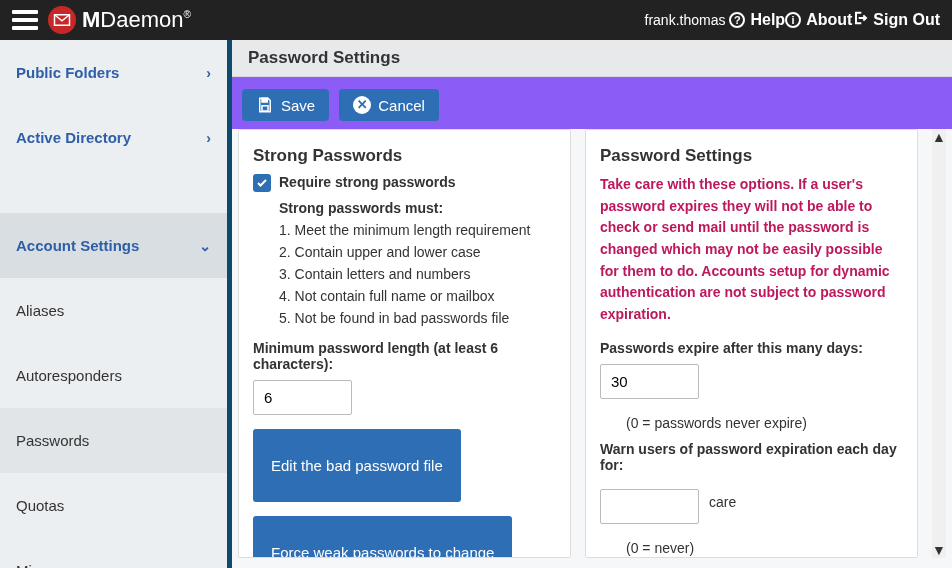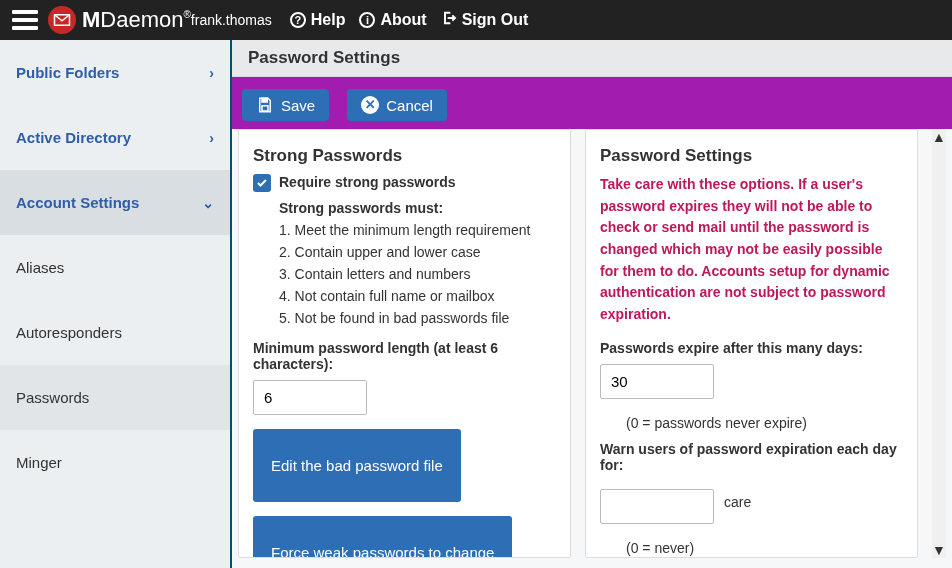--- a/index.html
+++ b/index.html
@@ -12,70 +12,71 @@
     height: 568px;
     overflow: hidden;
   }
   .topbar {
     height: 40px;
     background: #222;
     color: #fff;
     display: flex;
     align-items: center;
     padding: 0 12px;
+    justify-content: space-between;
   }
   .topbar-left { display: flex; align-items: center; gap: 10px; }
   .hamburger { width: 26px; cursor: pointer; }
   .hamburger div { height: 4px; background:#fff; margin:4px 0; border-radius:1px;}
   .brand { display:flex; align-items:center; gap:6px; font-size:22px; font-weight:400;}
   .brand-logo {
     width:28px; height:28px; background:#c62828; border-radius:50%;
     display:flex; align-items:center; justify-content:center;
   }
   .brand-logo svg { width:18px; height:18px; }
   .brand-text { color:#fff; }
   .brand-text b { font-weight:700; }
   .brand sup { font-size:10px; vertical-align: top; position:relative; top:2px;}
-  .topbar-right { display:flex; align-items:center; gap:14px; font-size:16px; font-weight:600;}
+  .topbar-right { display:flex; align-items:center; font-size:16px; font-weight:600;}
   .topbar-right .item { display:flex; align-items:center; gap:5px; cursor:pointer;}
   .topbar-right .user { font-weight:400; font-size:14px; margin-right:4px;}
   .icon-circle {
     width:16px; height:16px; border:2px solid #fff; border-radius:50%;
     display:flex; align-items:center; justify-content:center; font-size:11px; font-weight:bold;
   }
   .signout-icon { display:inline-block; }
 
   .body-row { display:flex; height: calc(568px - 40px); }
   .sidebar {
     width: 232px; background:#eceff1; overflow-y:auto;
-    border-right:2px solid #0c4a6e;
+    border-right:5px solid #0c4a6e;
   }
   .side-group {
     padding: 24px 16px; font-weight:700; color:#2f5ea8; font-size:15px;
     display:flex; justify-content:space-between; align-items:center;
     cursor:pointer;
   }
   .side-group .chev { color:#2f5ea8; font-size:14px; font-weight:bold;}
-  .side-group.expanded { background:#d9dee2; }
+  .side-group.expanded { background:#d9dee2;margin-top:43px; }
   .side-sub {
     padding: 24px 16px 24px 16px; font-size:15px; font-weight:400; color:#333;
     background:#eceff1; cursor:pointer;
   }
   .side-sub.active { background:#e1e5e8; }
 
   .main {
     flex:1; display:flex; flex-direction:column; background:#fff; overflow:hidden;
   }
   .page-title {
     background:#e7e9eb; font-weight:700; font-size:17px;
     padding: 8px 16px; border-bottom:1px solid #d7dbde;
   }
   .toolbar {
-    padding: 12px 10px 8px 10px; display:flex; gap:18px;
-    background:#a21caf;
+    padding: 12px 10px 8px 10px; display:flex; gap:10px;
+    background:#8b5cf6;
   }
   .btn {
     background:#2e6eb5; color:#fff; border:none; border-radius:4px;
     padding: 7px 14px; font-size:15px; display:flex; align-items:center; gap:7px;
     cursor:pointer;
   }
   .btn .bicon {
     width:18px; height:18px; display:flex; align-items:center; justify-content:center;
   }
   .btn .bicon.x {
@@ -96,21 +97,21 @@
     width:18px; height:18px; background:#2e6eb5; border-radius:3px;
     display:flex; align-items:center; justify-content:center;
   }
   .check svg { width:12px; height:12px; }
   .subhead { font-weight:700; margin-left:26px; margin-bottom:6px;}
   .reqlist { margin-left:26px; }
   .reqlist .req { margin:6px 0; }
   .field-label { margin-top:14px; font-weight:700; }
   .input {
     border:1px solid #bbb; border-radius:2px; padding:8px 10px; font-size:15px;
-    margin-top:8px; width:114px;
+    margin-top:8px; width:99px;
   }
   .action-btn {
     background:#2e6eb5; color:#fff; border:none; border-radius:3px;
     padding:28px 18px; font-size:15px; margin-top:14px; display:inline-block; cursor:pointer;
     text-align:left;
   }
   .note { color:#be185d; font-weight:700; line-height:1.55; margin-bottom:14px;}
   .hint { font-size:14px; font-weight:400; color:#333; margin:16px 0 10px 26px;}
   .inline-row { display:flex; align-items:center; gap:10px; margin-top:8px;}
   .right-scrollbar {
@@ -171,20 +172,21 @@
       <span>Active Directory</span>
       <span class="chev">›</span>
     </div>
     <div class="side-group expanded">
       <span>Account Settings</span>
       <span class="chev">⌄</span>
     </div>
     <div class="side-sub"><span>Aliases</span></div>
     <div class="side-sub"><span>Autoresponders</span></div>
     <div class="side-sub active"><span>Passwords</span></div>
+    <div class="side-sub"><span>Quotas</span></div>
     <div class="side-sub"><span>Minger</span></div>
   </div>
 
   <div class="main">
     <div class="page-title">Password Settings</div>
     <div class="toolbar">
       <button class="btn">
         <span class="bicon">
           <svg width="18" height="18" viewBox="0 0 24 24" fill="none" stroke="#fff" stroke-width="2">
               <path d="M5 3h11l3 3v15H5z"></path>

